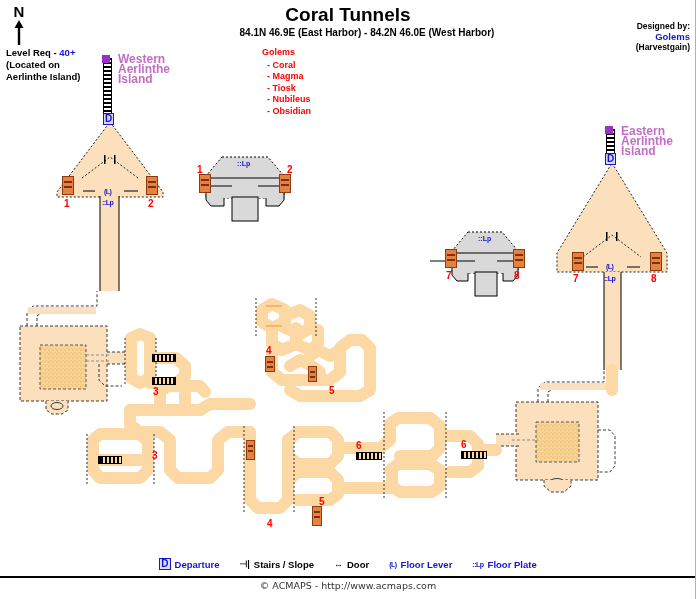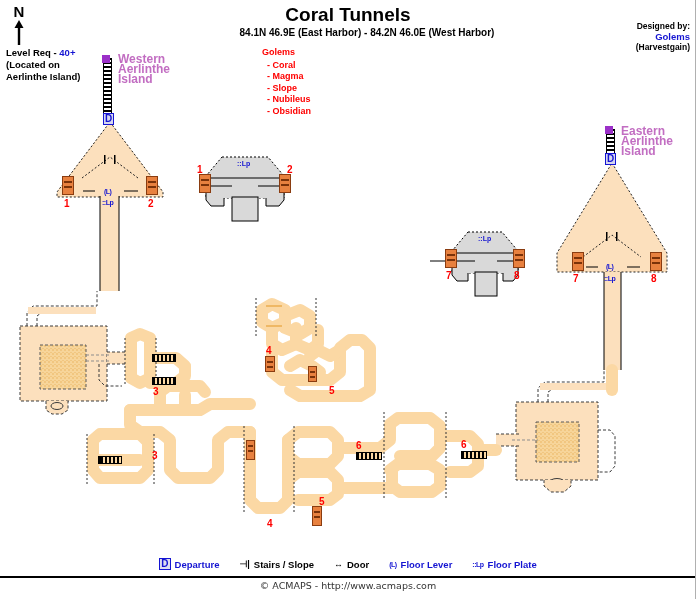--- a/index.html
+++ b/index.html
@@ -132,21 +132,21 @@
     <div><span>Level Req - </span><span class="lv">40+</span></div>
     <div>(Located on</div>
     <div>Aerlinthe Island)</div>
   </div>
 
 
   <div class="monster-col" id="mon-golems">
     <div class="hdr">Golems</div>
     <div class="itm">- Coral</div>
     <div class="itm">- Magma</div>
-    <div class="itm">- Slope</div>
+    <div class="itm">- Tiosk</div>
     <div class="itm">- Nubileus</div>
     <div class="itm">- Obsidian</div>
   </div>
 
   <svg width="696" height="555" viewBox="0 0 696 555" style="position:absolute;left:0;top:0">
     <defs>
       <pattern id="dots" width="4" height="4" patternUnits="userSpaceOnUse">
         <rect width="4" height="4" fill="#fbd9a6"></rect>
         <circle cx="1" cy="1" r="0.6" fill="#efb865"></circle>
         <circle cx="3" cy="3" r="0.6" fill="#efb865"></circle>

